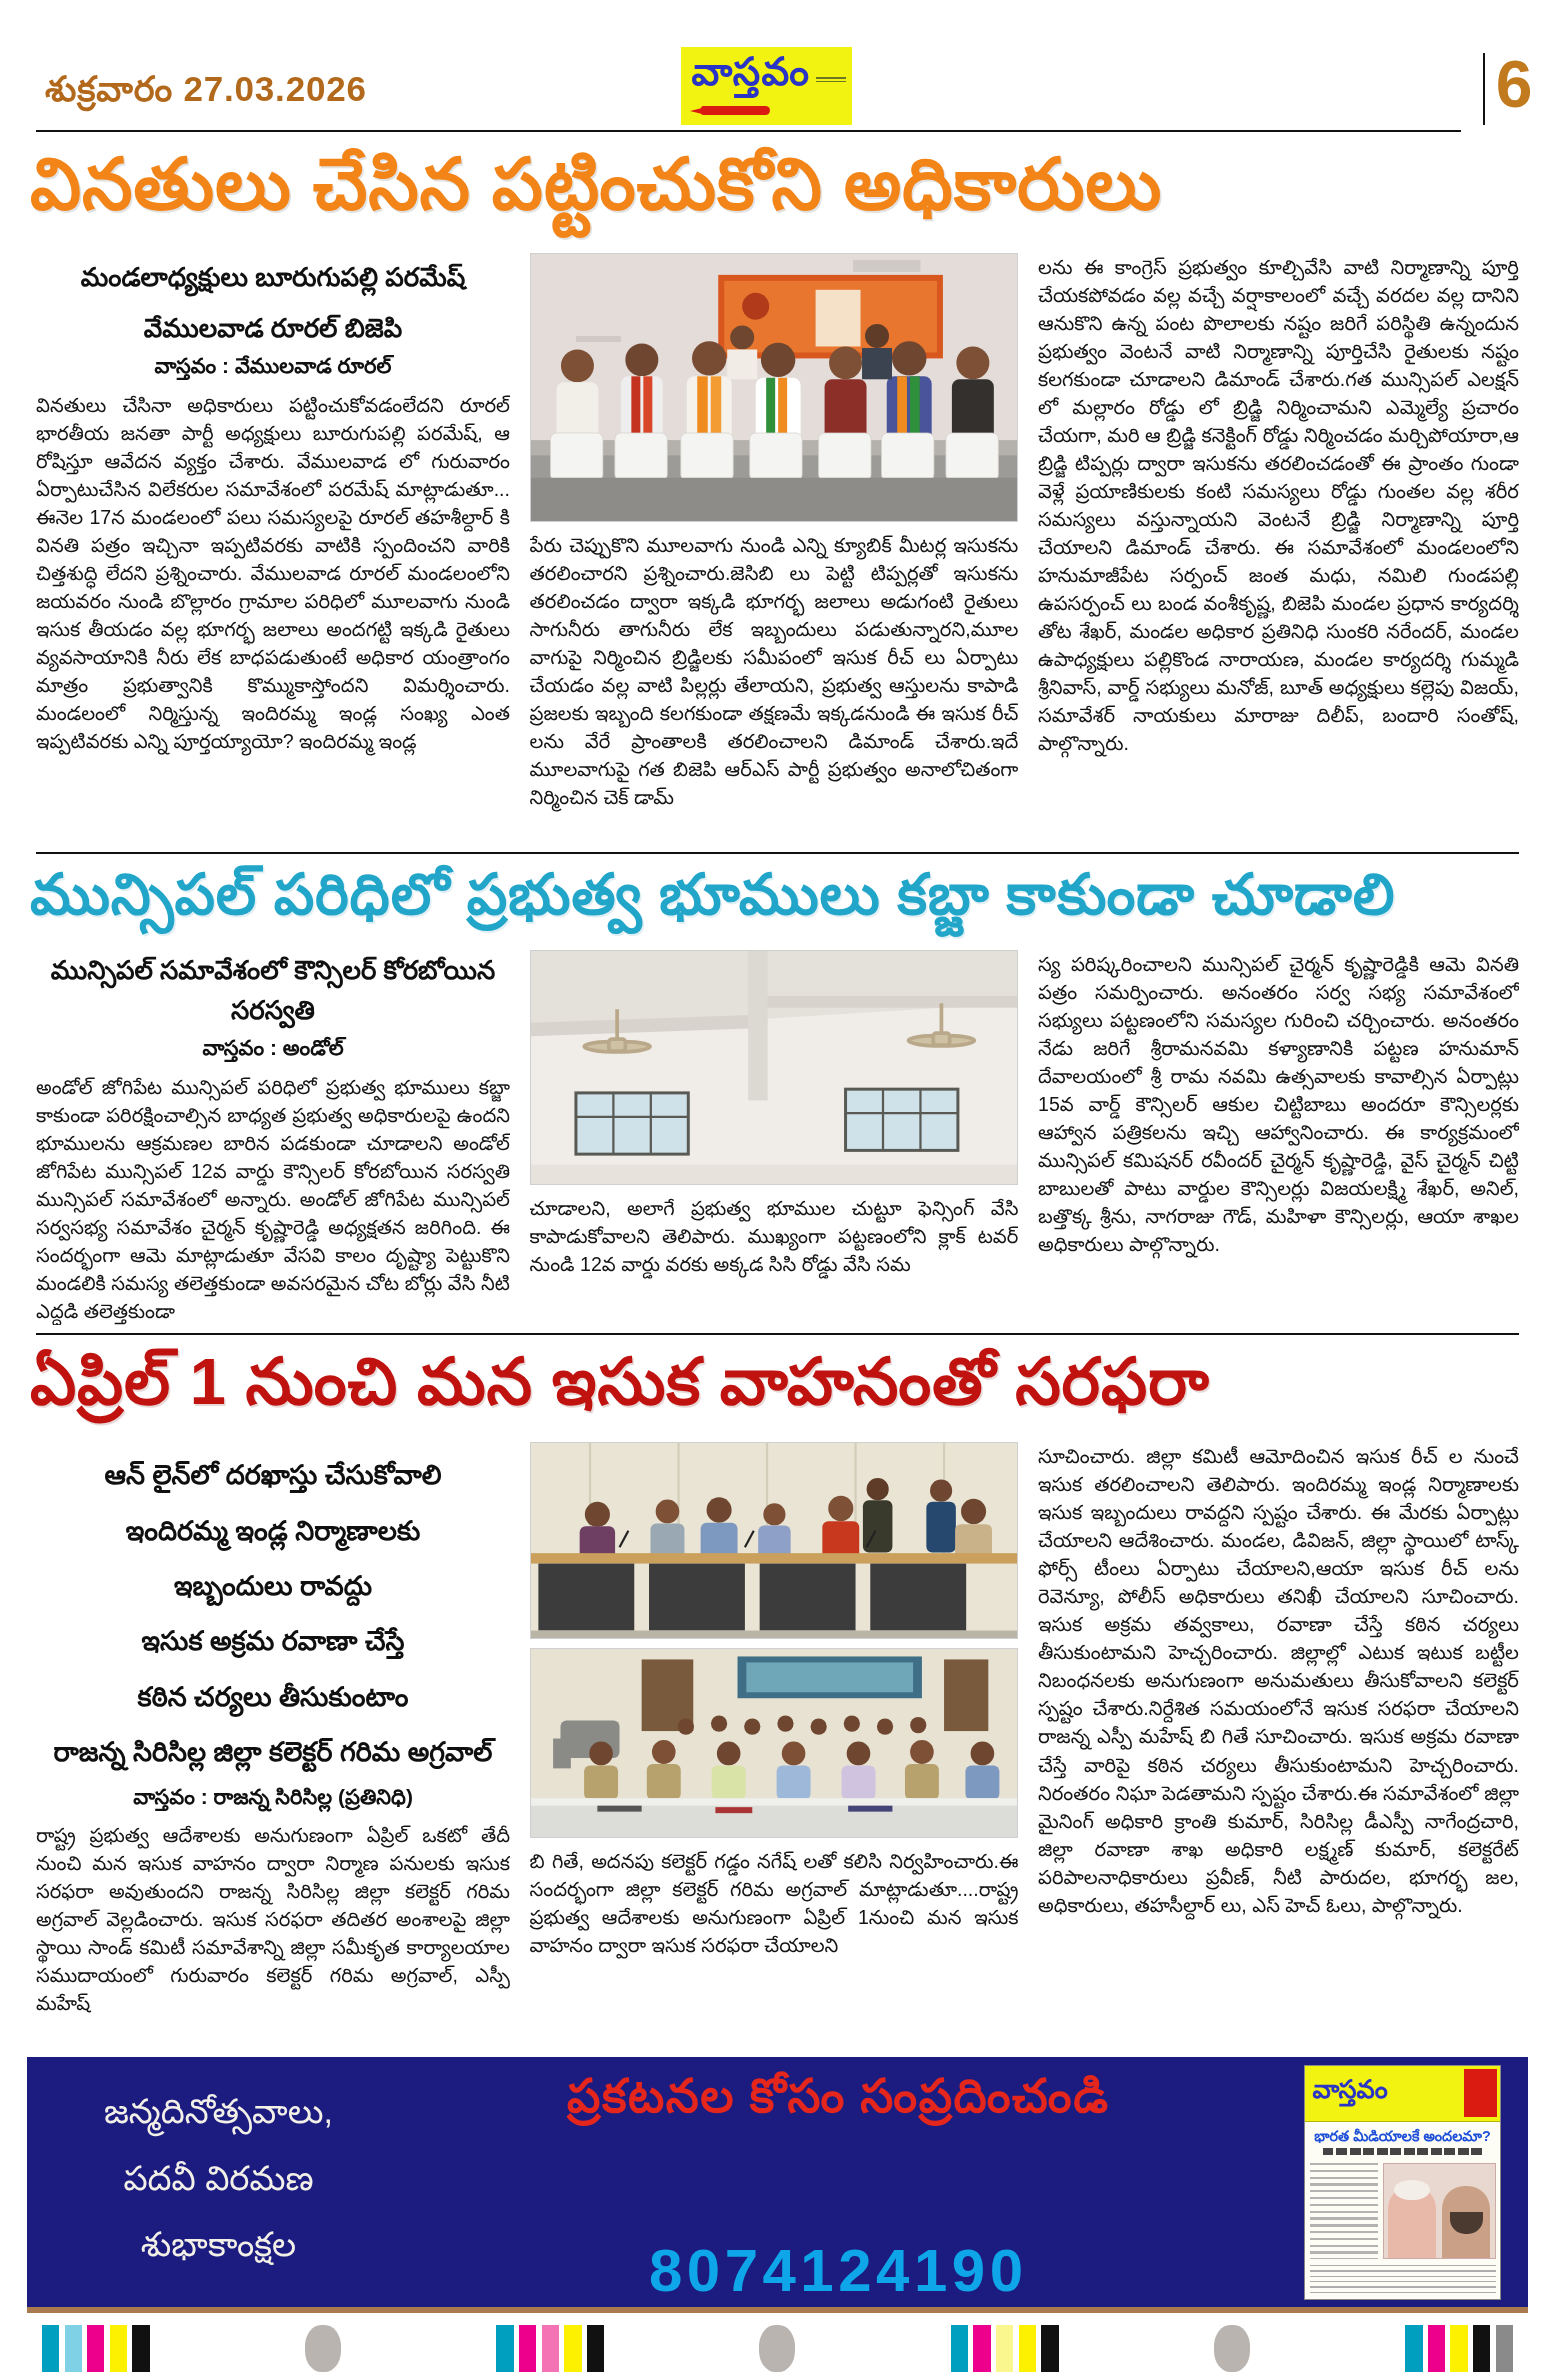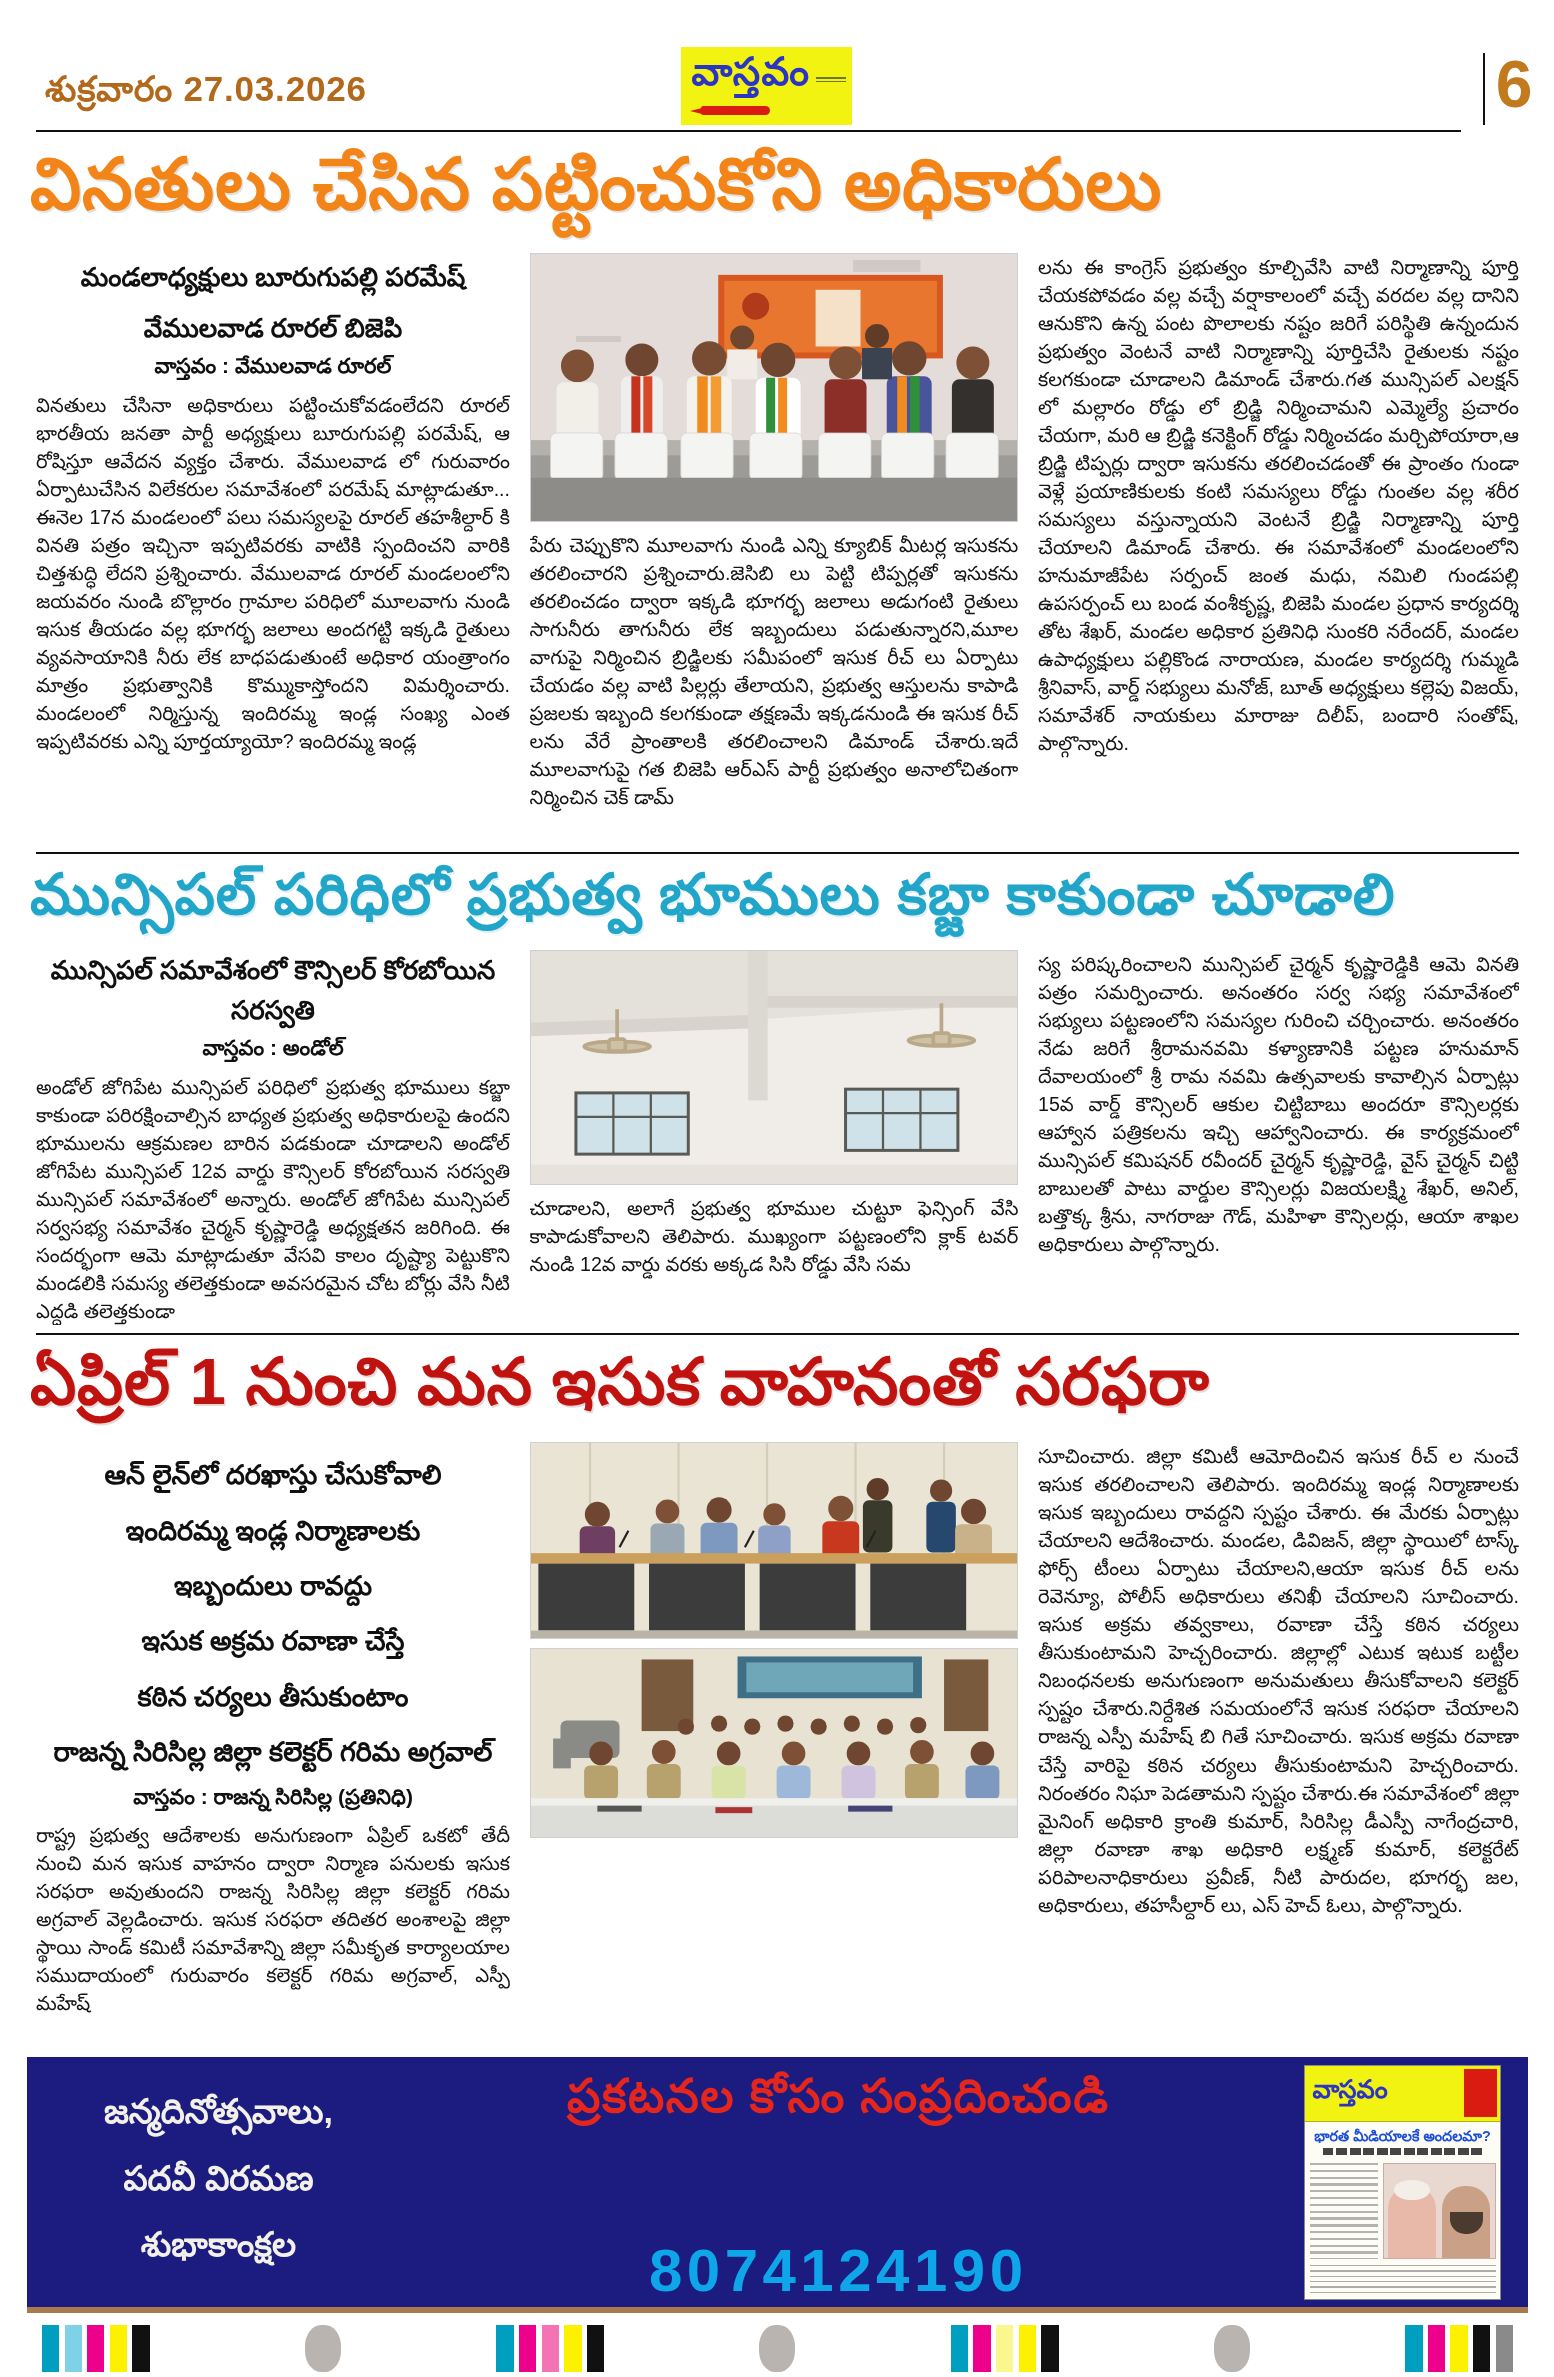--- a/index.html
+++ b/index.html
@@ -39,21 +39,21 @@
   .quote-line { text-align:center; font-size:27px; font-weight:bold; color:#101010; line-height:2.05; }
   .photo { width:100%; border:0.8px solid #cfcfcf; display:block; margin-bottom:9px; background:#eee; }
   .photo svg { display:block; width:100%; height:100%; }
   .a1 { min-height:596px; }
   .a2 { min-height:340px; }
   .a3 { min-height:606px; }
 
   
   .ad { position:relative; margin:13.5px 27px 0; height:250px; background:#1b1b80; display:flex; align-items:stretch; }
   .ad-left { width:353px; display:flex; flex-direction:column; justify-content:center; gap:19.6px; padding-left:30px; }
-  .ad-left div { color:#f3f0e8; font-size:34px; font-weight:bold; text-align:center; }
+  .ad-left div { color:#f3f0e8; font-size:34px; font-weight:normal; text-align:center; }
   .ad-center { flex:1; display:flex; flex-direction:column; align-items:center; justify-content:space-between; padding:10.5px 0 6px; }
   .ad-heading { color:#e5261d; font-size:47px; font-weight:bold; letter-spacing:1.5px; }
   .ad-phone { color:#0ea5e9; font-size:60px; font-weight:bold; letter-spacing:4.5px; line-height:1; }
   .ad-mini { position:relative; width:197px; margin:7.5px 27px 7.5px 7.5px; background:#fdfdf6; border:0.8px solid #888; overflow:hidden; }
   .mini-mast { position:relative; height:56px; background:#f3f312; border-bottom:1.5px solid #b4b40a; }
   .mini-mast .t { position:absolute; left:7.5px; top:9px; color:#2b35c5; font-size:25.6px; font-weight:bold; }
   .mini-mast .corner { position:absolute; right:3px; top:3px; width:33px; height:48px; background:#d91b12; }
   .mini-head { color:#1d4ed8; font-size:14.3px; font-weight:bold; text-align:center; margin:6px 3px 1.5px; line-height:1.2; }
   .mini-sub { height:7.5px; margin:3px 18px; background:repeating-linear-gradient(90deg,#444 0 10.5px, transparent 10.5px 13.5px); }
   .mini-cols { display:flex; gap:4.5px; padding:4.5px; }
@@ -324,20 +324,21 @@
           <circle cx="612" cy="140" r="16" fill="#6f4730"></circle>
             <rect x="589" y="156" width="46" height="46" rx="8" fill="#7d99c0"></rect>
 
           <rect y="200" width="660" height="52" fill="#dcdcd8"></rect>
           <rect y="200" width="660" height="10" fill="#efefec"></rect>
           <rect x="90" y="210" width="60" height="8" fill="#555"></rect>
             <rect x="250" y="212" width="50" height="8" fill="#a33"></rect>
             <rect x="430" y="210" width="60" height="8" fill="#447"></rect>
         </svg>
       </div>
+      <div class="body-txt">బి గితే, అదనపు కలెక్టర్ గడ్డం నగేష్ లతో కలిసి నిర్వహించారు.ఈ సందర్భంగా జిల్లా కలెక్టర్ గరిమ అగ్రవాల్ మాట్లాడుతూ....రాష్ట్ర ప్రభుత్వ ఆదేశాలకు అనుగుణంగా ఏప్రిల్ 1నుంచి మన ఇసుక వాహనం ద్వారా ఇసుక సరఫరా చేయాలని</div>
     </div>
 
     <div class="col">
       <div class="body-txt">సూచించారు. జిల్లా కమిటీ ఆమోదించిన ఇసుక రీచ్ ల నుంచే ఇసుక తరలించాలని తెలిపారు. ఇందిరమ్మ ఇండ్ల నిర్మాణాలకు ఇసుక ఇబ్బందులు రావద్దని స్పష్టం చేశారు. ఈ మేరకు ఏర్పాట్లు చేయాలని ఆదేశించారు. మండల, డివిజన్, జిల్లా స్థాయిలో టాస్క్ ఫోర్స్ టీంలు ఏర్పాటు చేయాలని,ఆయా ఇసుక రీచ్ లను రెవెన్యూ, పోలీస్ అధికారులు తనిఖీ చేయాలని సూచించారు. ఇసుక అక్రమ తవ్వకాలు, రవాణా చేస్తే కఠిన చర్యలు తీసుకుంటామని హెచ్చరించారు. జిల్లాల్లో ఎటుక ఇటుక బట్టీల నిబంధనలకు అనుగుణంగా అనుమతులు తీసుకోవాలని కలెక్టర్ స్పష్టం చేశారు.నిర్దేశిత సమయంలోనే ఇసుక సరఫరా చేయాలని రాజన్న ఎస్పీ మహేష్ బి గితే సూచించారు. ఇసుక అక్రమ రవాణా చేస్తే వారిపై కఠిన చర్యలు తీసుకుంటామని హెచ్చరించారు. నిరంతరం నిఘా పెడతామని స్పష్టం చేశారు.ఈ సమావేశంలో జిల్లా మైనింగ్ అధికారి క్రాంతి కుమార్, సిరిసిల్ల డీఎస్పీ నాగేంద్రచారి, జిల్లా రవాణా శాఖ అధికారి లక్ష్మణ్ కుమార్, కలెక్టరేట్ పరిపాలనాధికారులు ప్రవీణ్, నీటి పారుదల, భూగర్భ జల, అధికారులు, తహసీల్దార్ లు, ఎస్ హెచ్ ఓలు, పాల్గొన్నారు.</div>
     </div>
   </div>
 
   <div class="ad">
     <div class="ad-left">
       <div>జన్మదినోత్సవాలు,</div>

